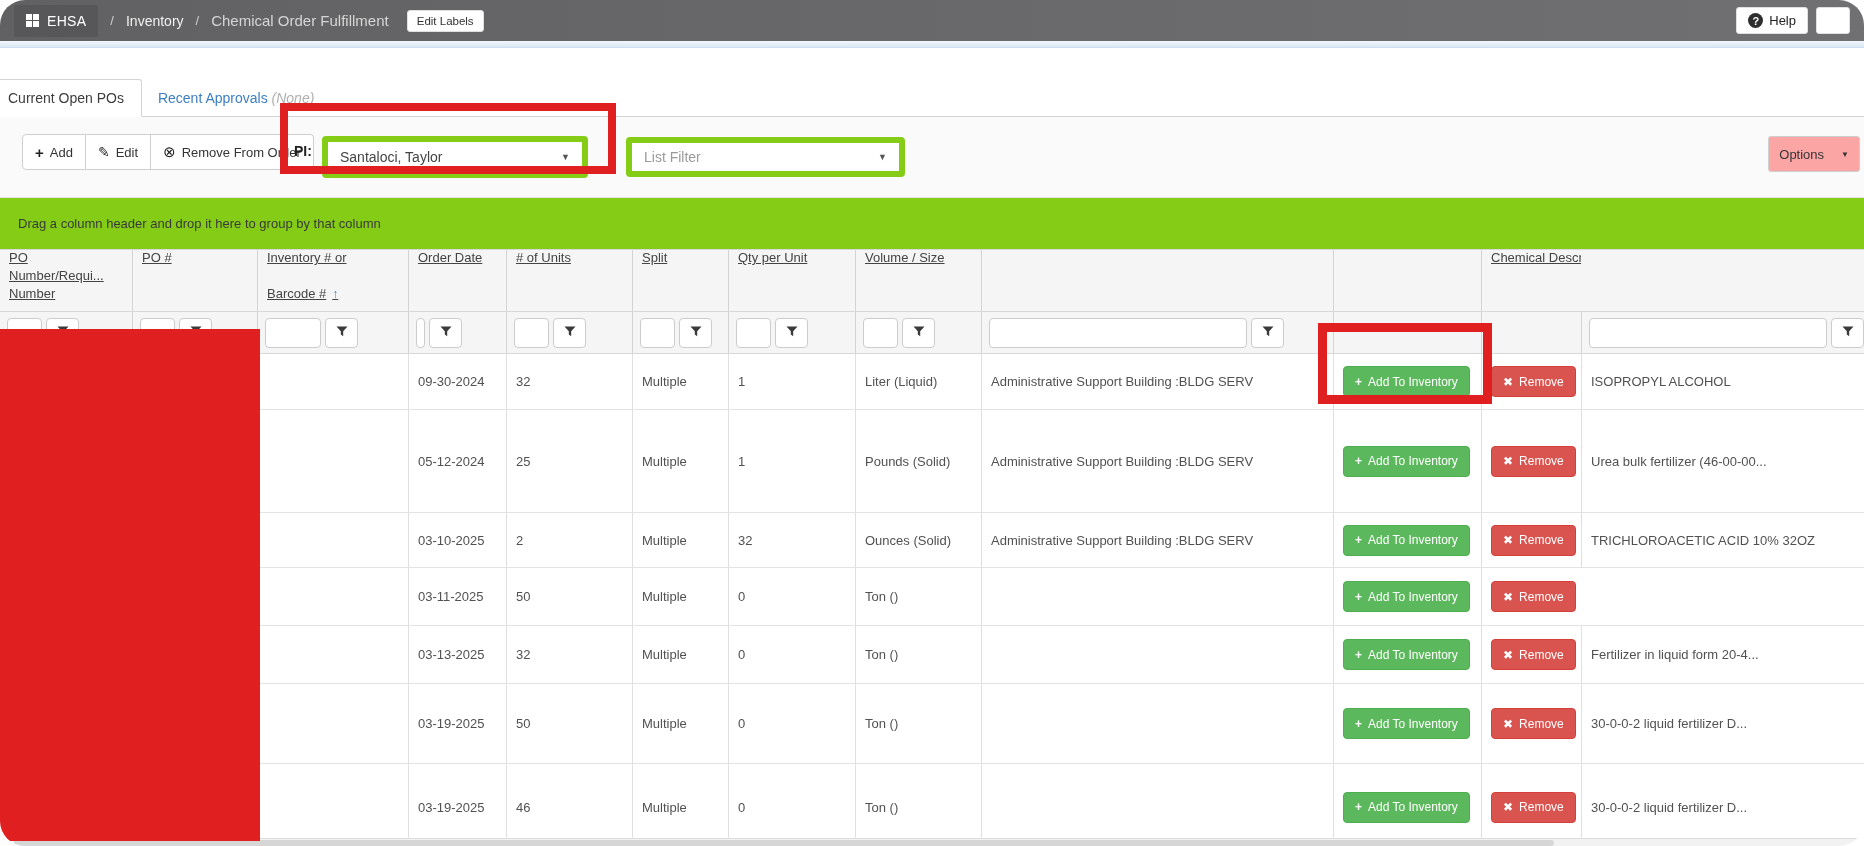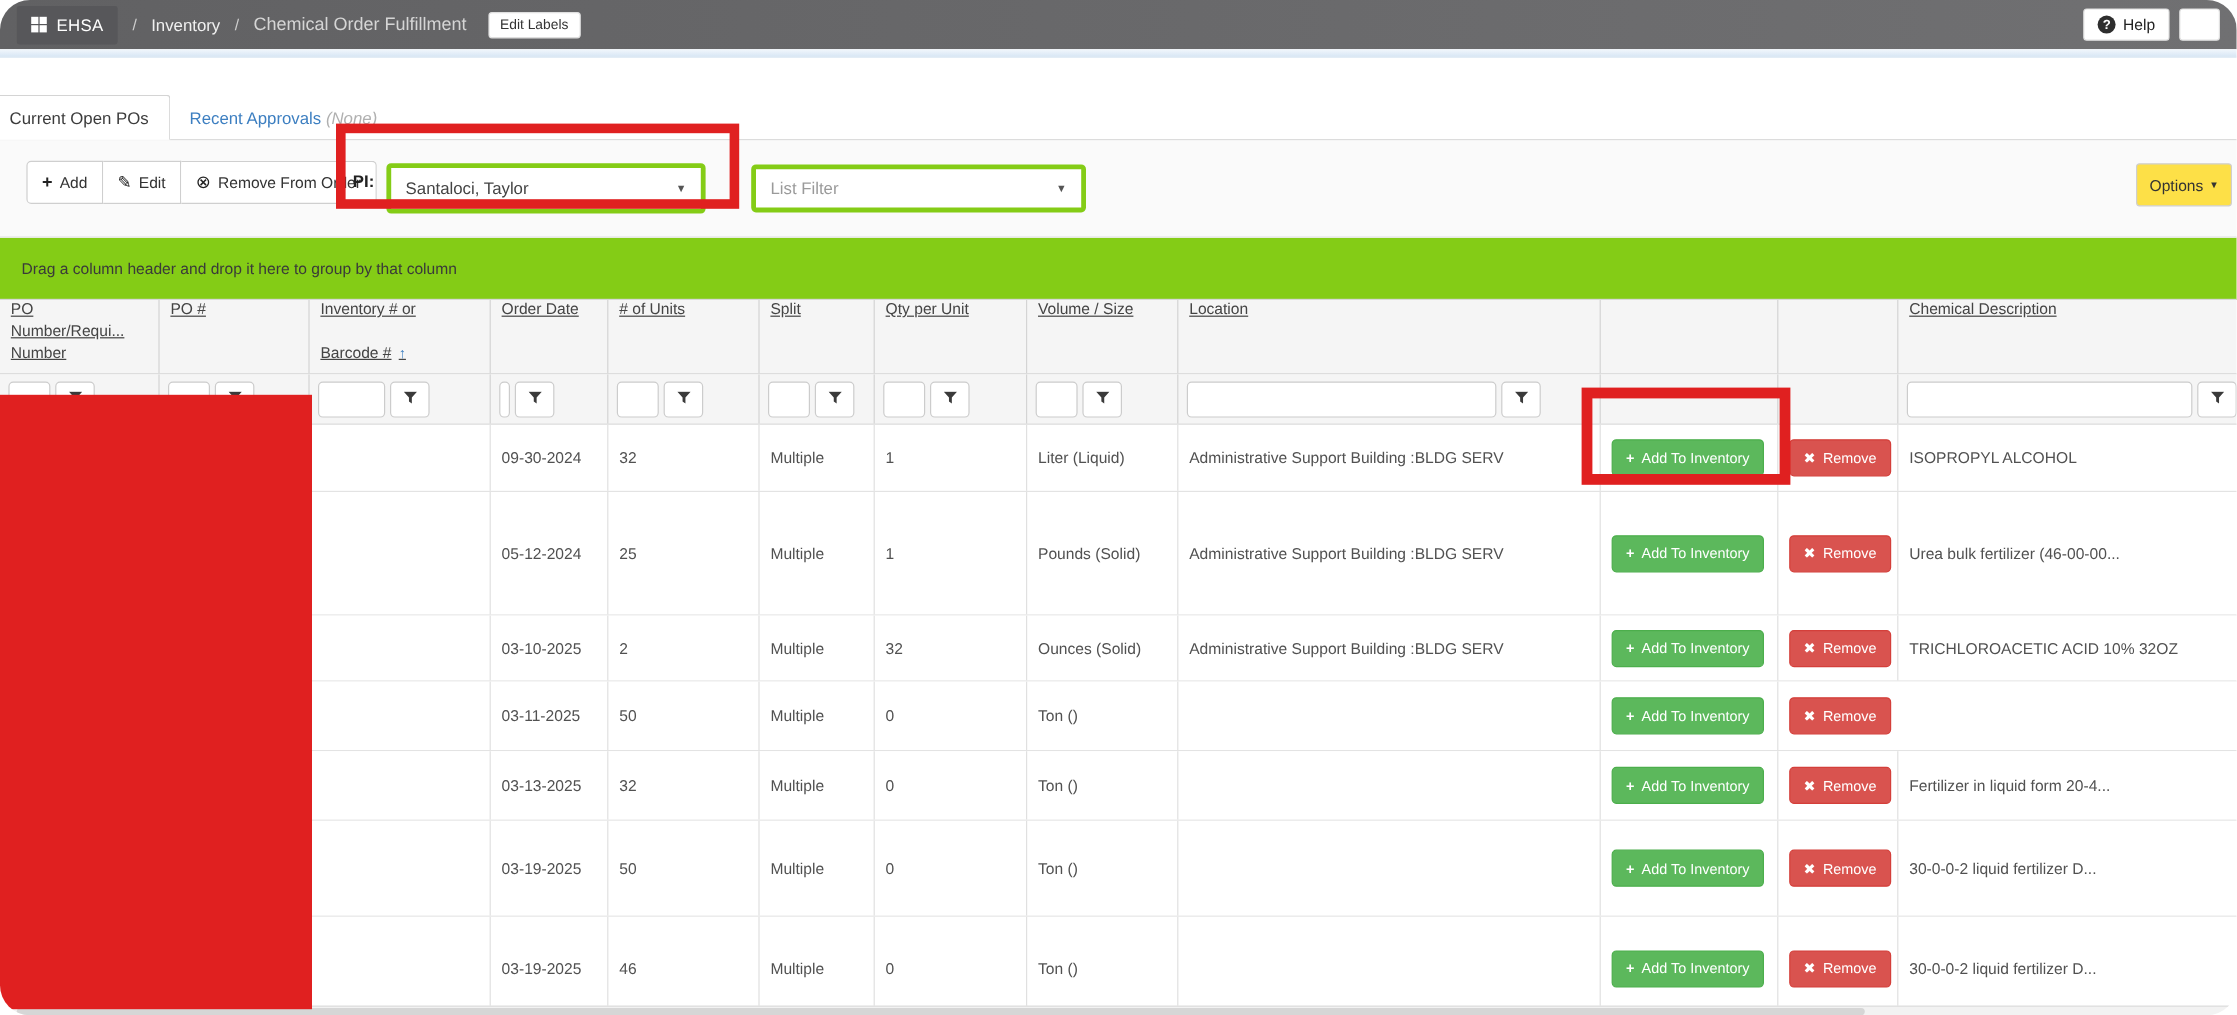--- a/index.html
+++ b/index.html
@@ -34,25 +34,25 @@
   .toolbar { position:relative; height:81px; background:#fafafa; border-bottom:1px solid #e5e5e5; }
   .btn-group { position:absolute; left:22px; top:17px; display:flex; }
   .tb-btn { background:#fff; border:1px solid #cfcfcf; color:#333; font-size:13px; padding:0 12px; height:36px; display:flex; align-items:center; gap:6px; cursor:pointer; }
   .tb-btn + .tb-btn { border-left:none; }
   .tb-btn:first-child { border-radius:4px 0 0 4px; }
   .tb-btn:last-child { border-radius:0 4px 4px 0; }
   .i-plus { font-weight:bold; font-size:15px; color:#222; }
   .i-pencil { font-size:14px; color:#222; }
   .i-circle-x { font-size:15px; color:#222; }
   .pi-label { position:absolute; left:294px; top:26px; font-size:14px; font-weight:bold; color:#222; }
-  .select-box { position:absolute; background:#fff; border:4px solid #84cc16; border-radius:4px; display:flex; align-items:center; font-size:14px; color:#444; padding:0 12px; cursor:pointer; }
+  .select-box { position:absolute; background:#fff; border:6px solid #84cc16; border-radius:4px; display:flex; align-items:center; font-size:14px; color:#444; padding:0 12px; cursor:pointer; }
   .pi-select { left:322px; top:19px; width:266px; height:42px; }
   .lf-select { left:626px; top:20px; width:279px; height:40px; color:#9a9a9a; }
   .caret { margin-left:auto; font-size:9px; color:#555; }
-  .btn-options { position:absolute; right:4px; top:19px; height:36px; background:#fde047; border:1px solid #cfcfcf; border-radius:3px; font-size:13px; color:#333; padding:0 10px; display:flex; align-items:center; gap:5px; cursor:pointer; }
+  .btn-options { position:absolute; right:4px; top:19px; height:36px; background:#fca5a5; border:1px solid #cfcfcf; border-radius:3px; font-size:13px; color:#333; padding:0 10px; display:flex; align-items:center; gap:17px; cursor:pointer; }
   .caret-sm { font-size:8px; color:#333; }
 
   
   .group-bar { height:52px; background:#84cc16; border-bottom:1px solid #d8d8d8; display:flex; align-items:center; padding-left:18px; font-size:13px; color:#3a3a3a; }
 
   
   .grid { width:1864px; }
   .grid-row { display:grid; grid-template-columns:132px 125px 151px 98px 126px 96px 127px 126px 352px 148px 100px minmax(283px,1fr); }
   .cell { border-left:1px solid #e0e0e0; padding-left:9px; overflow:hidden; white-space:nowrap; }
   .grid-row .cell:first-child { border-left:none; }
@@ -187,23 +187,20 @@
         </div>
         <div class="cell h-cell">
           <span>Split</span>
         </div>
         <div class="cell h-cell">
           <span>Qty per Unit</span>
         </div>
         <div class="cell h-cell">
           <span>Volume / Size</span>
         </div>
-        <div class="cell h-cell">
-          <span>Location</span>
-        </div>
         <div class="cell h-cell"></div>
         <div class="cell h-cell"></div>
         <div class="cell h-cell">
           <span>Chemical Description</span>
         </div>
       </div>
     <div class="grid-row filter-row" id="filter-row">
         <div class="cell f-cell">
           <input class="f-input sm" style="">
           <button class="f-btn">

